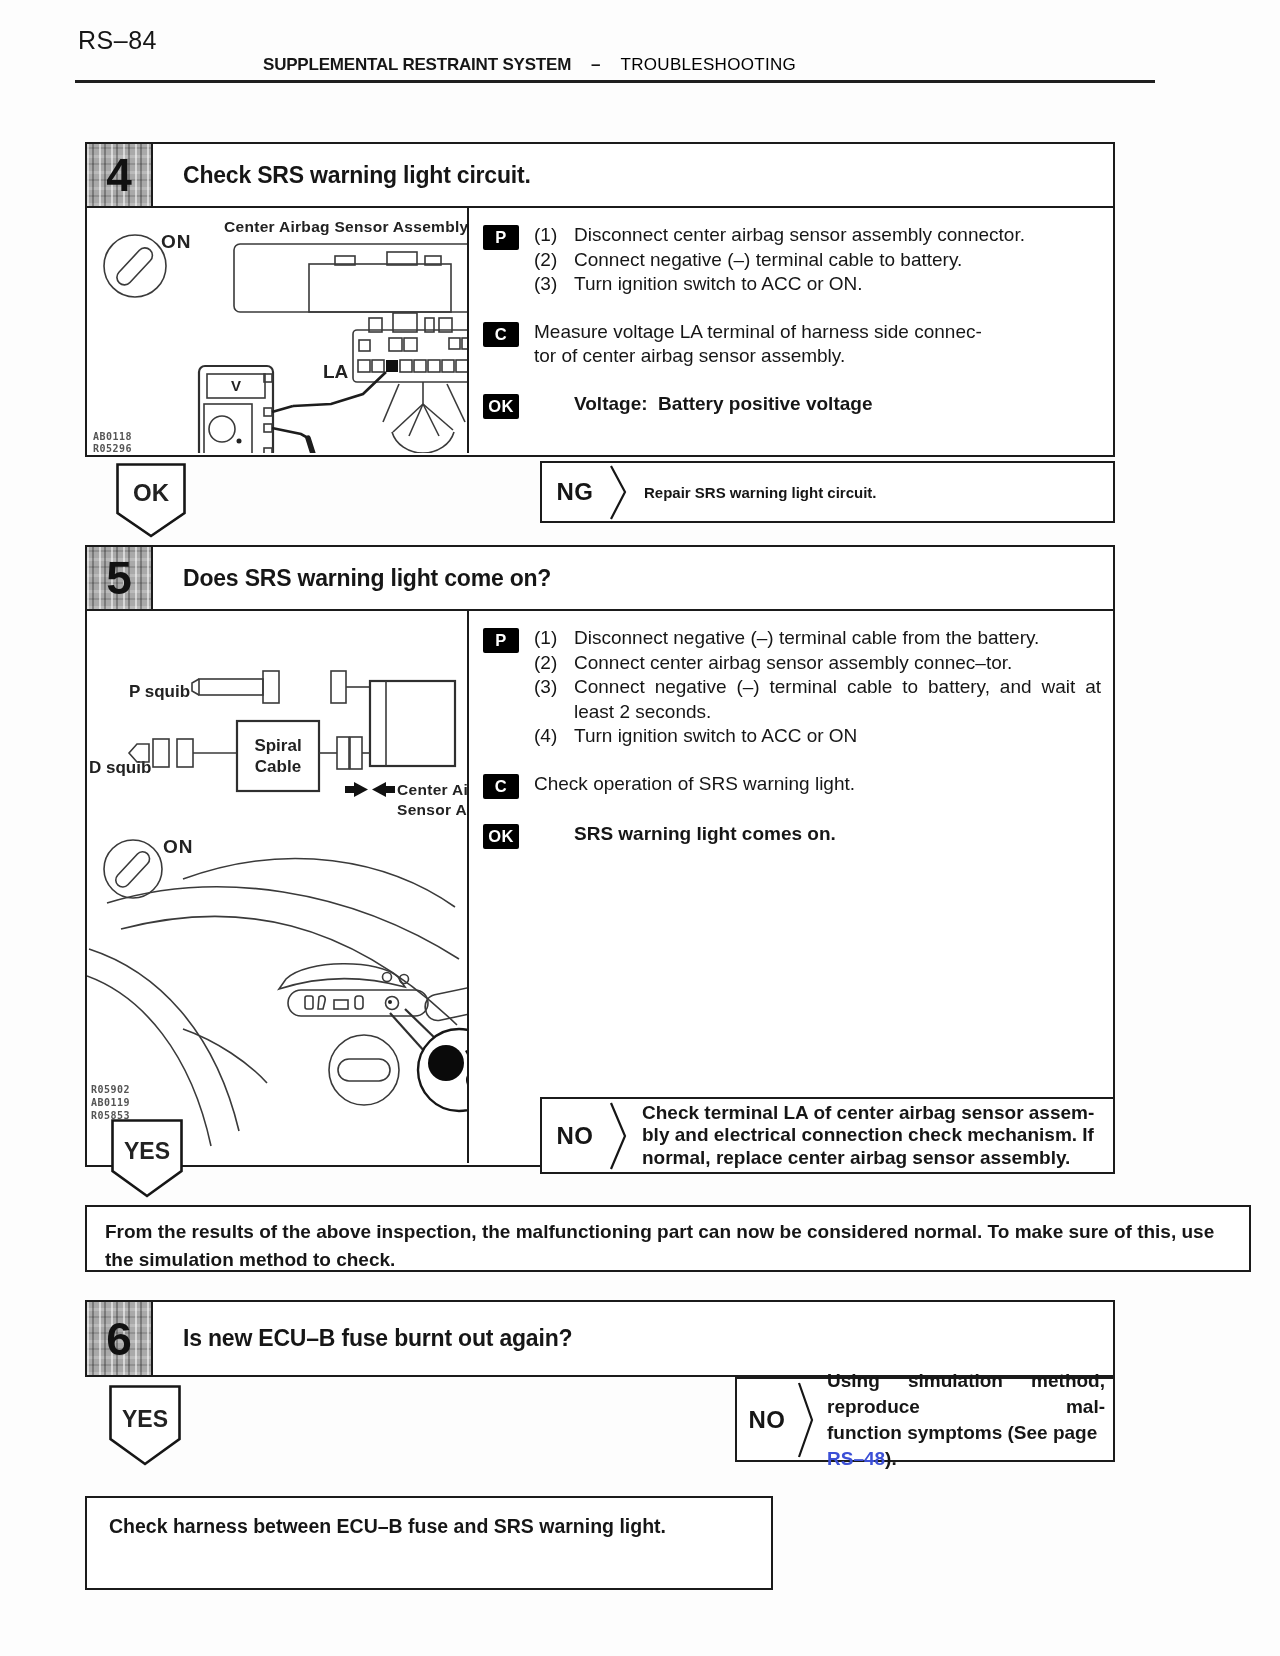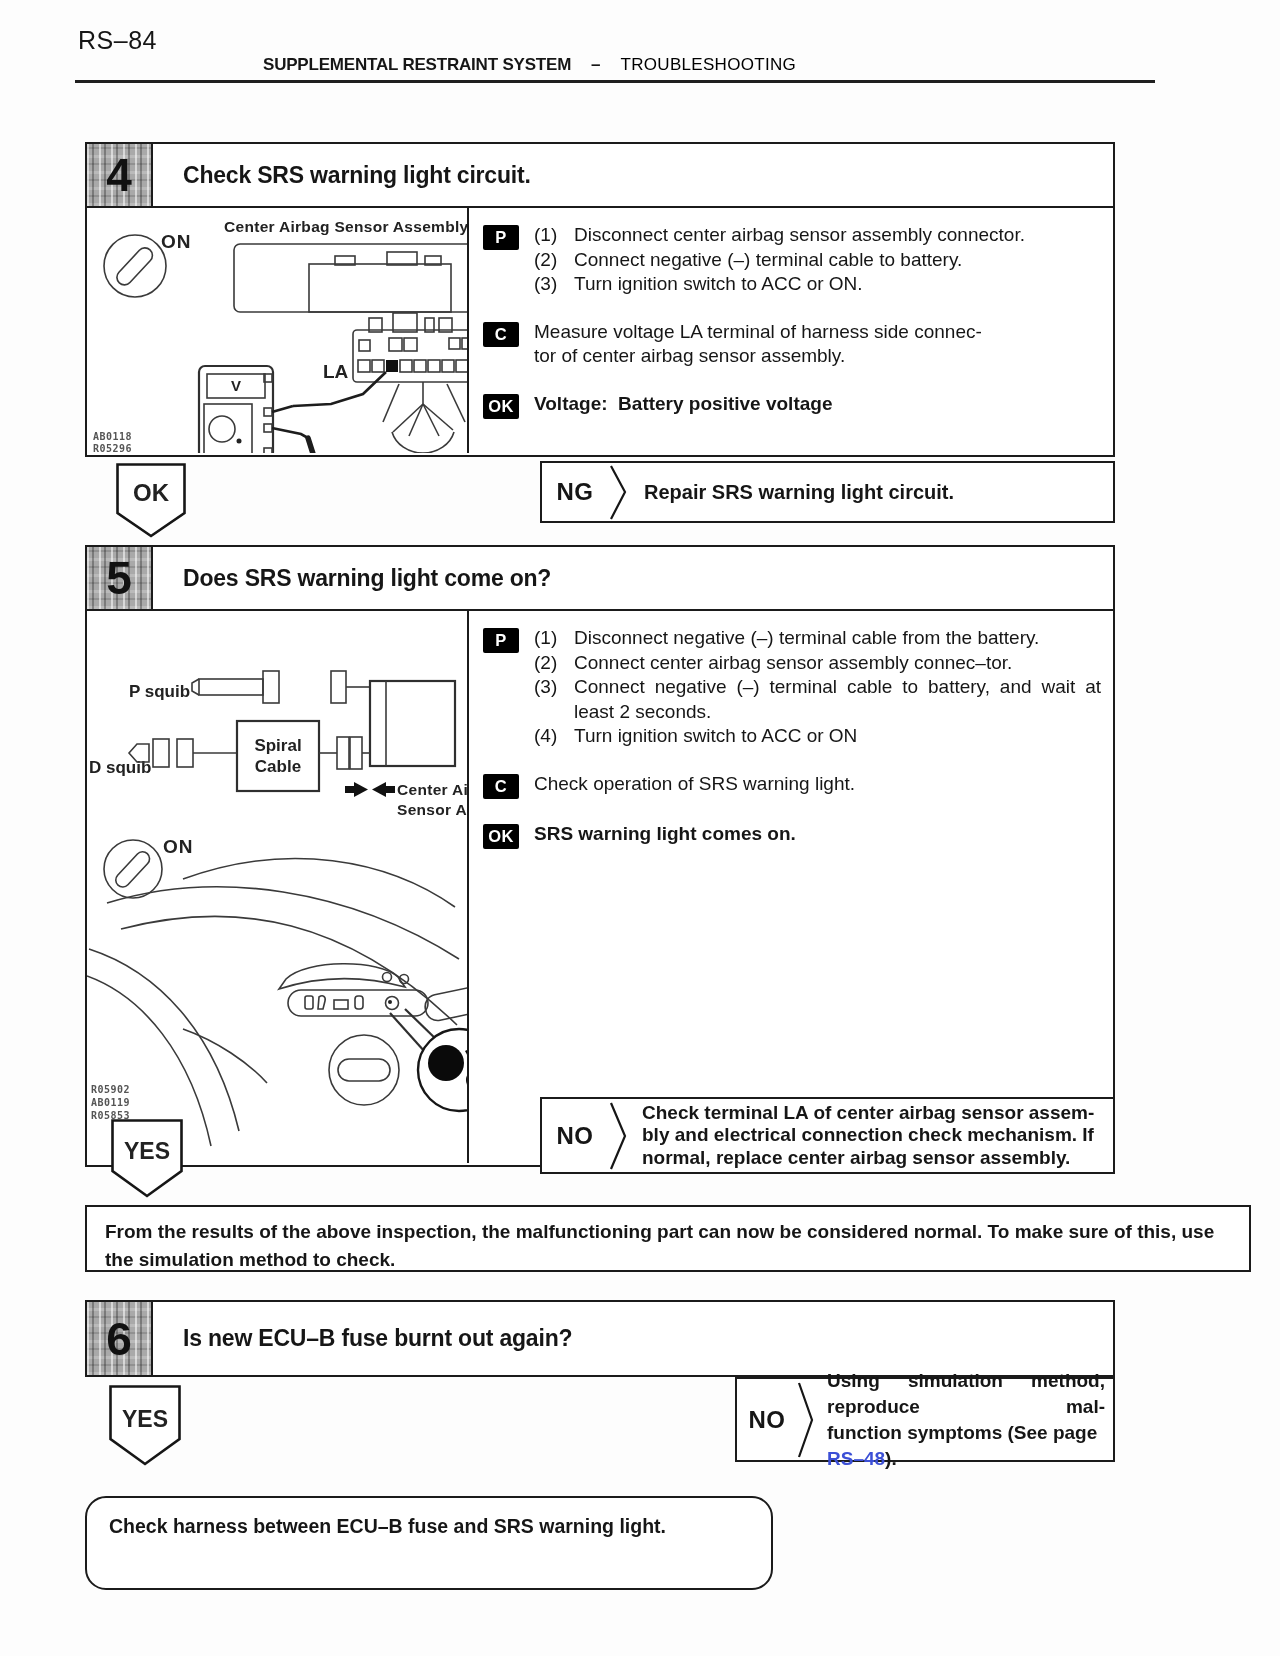--- a/index.html
+++ b/index.html
@@ -30,21 +30,21 @@
   .text-cell { flex:1; padding:15px 8px 0 14px; font-size:19px; line-height:24.5px; }
 
   .inst-row { display:flex; align-items:flex-start; }
   .badge { flex:none; width:36px; height:25px; margin:2px 15px 0 0; background:#000; color:#fff; border-radius:2px;
            display:flex; align-items:center; justify-content:center; font-size:16.5px; font-weight:bold; letter-spacing:.5px; }
   .items { flex:1; }
   .item { display:flex; }
   .item-num { width:40px; flex:none; }
   .item-text { flex:1; text-align:justify; padding-right:4px; }
   .mt { margin-top:23px; }
-  .bold { font-weight:bold; }
+  .bold { font-weight:bold;margin-left:40px; }
   .prewrap { white-space:pre-wrap; }
 
   
   .flow-box { position:absolute; background:#fff; border:2.5px solid #1b1b1b; display:flex; align-items:center; }
   .flow-label { flex:none; text-align:center; font-size:24px; font-weight:bold; letter-spacing:.5px; }
   .chev { flex:none; display:block; }
   .flow-text { font-weight:bold; }
   .arrow-svg { position:absolute; overflow:visible; }
   .arrow-svg text { font-weight:bold; }
   .jline { text-align:justify; text-align-last:justify; }
@@ -186,21 +186,21 @@
   <svg class="arrow-svg" style="left:116px; top:463px;" width="70" height="76">
     <polygon points="1.5,1.5 68.5,1.5 68.5,50 35,73 1.5,50" fill="#fff" stroke="#161616" stroke-width="2.6"></polygon>
     <text x="35" y="38" text-anchor="middle" font-size="24">OK</text>
   </svg>
 
   <div class="flow-box" style="left:540px; top:461px; width:575px; height:62px;">
     <div class="flow-label" style="width:66px;">NG</div>
     <svg class="chev" width="20" height="57">
       <polyline points="3,2 17,28 3,55" fill="none" stroke="#161616" stroke-width="2.2"></polyline>
     </svg>
-    <div class="flow-text" style="margin-left:16px; font-size:20px;">Repair SRS warning light circuit.</div>
+    <div class="flow-text" style="margin-left:16px; font-size:15px;">Repair SRS warning light circuit.</div>
   </div>
 
   <div class="box" style="left:85px; top:545px; width:1030px; height:622px;">
     <div class="step-head">
       <div class="num-cell">5</div>
       <div class="step-title">Does SRS warning light come on?</div>
     </div>
     <div class="step-body">
       <div class="diagram-cell">
         <svg width="453" height="553" viewBox="0 0 453 553">
@@ -345,17 +345,17 @@
     <div class="flow-label" style="width:60px;">NO</div>
     <svg class="chev" width="18" height="78">
       <polyline points="2,2 15,39 2,76" fill="none" stroke="#161616" stroke-width="2.2"></polyline>
     </svg>
     <div class="flow-text" style="margin-left:12px; width:278px; font-size:19px; line-height:26px;">
       <div class="jline">Using simulation method, reproduce mal-</div>
       <div><span>function symptoms (See page </span><span class="link">RS–48</span><span>).</span></div>
     </div>
   </div>
 
-  <div class="footer-box" style="left:85px; top:1496px; width:688px; height:94px;border-radius:21px;">
+  <div class="footer-box" style="left:85px; top:1496px; width:688px; height:94px;">
     <span>Check harness between ECU–B fuse and SRS warning light.</span>
   </div>
 
 </div>
 
 </body></html>

